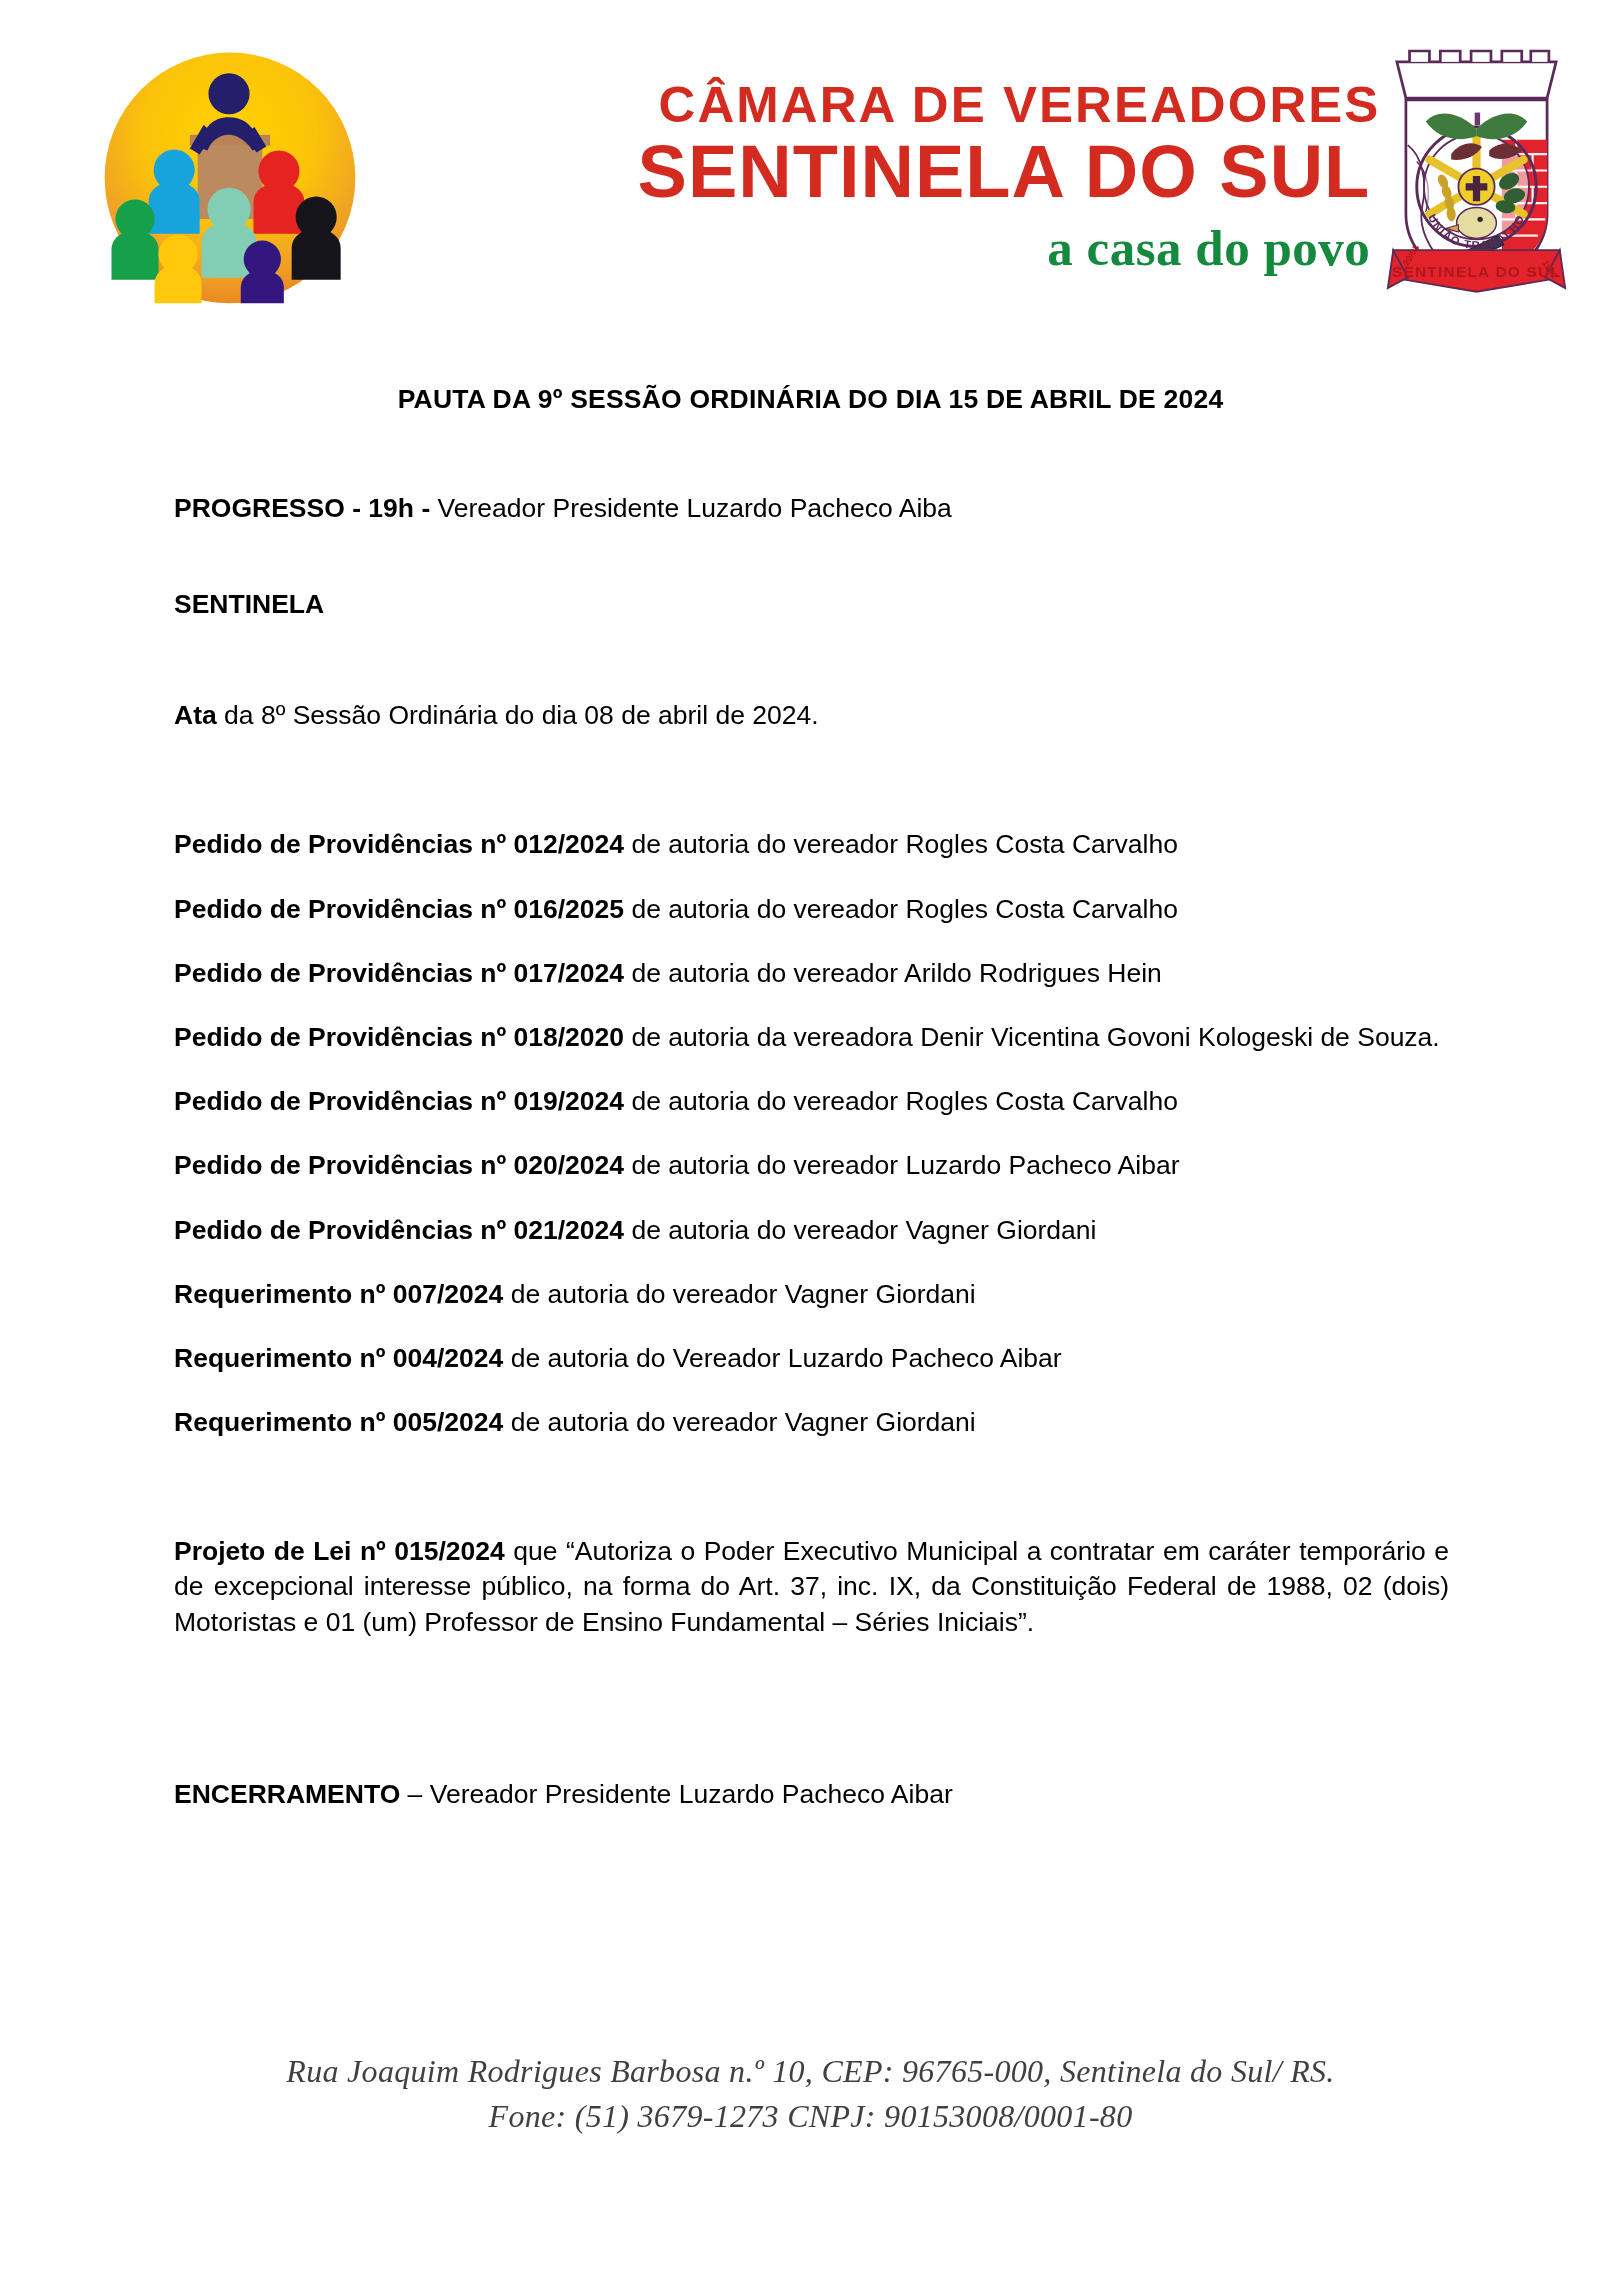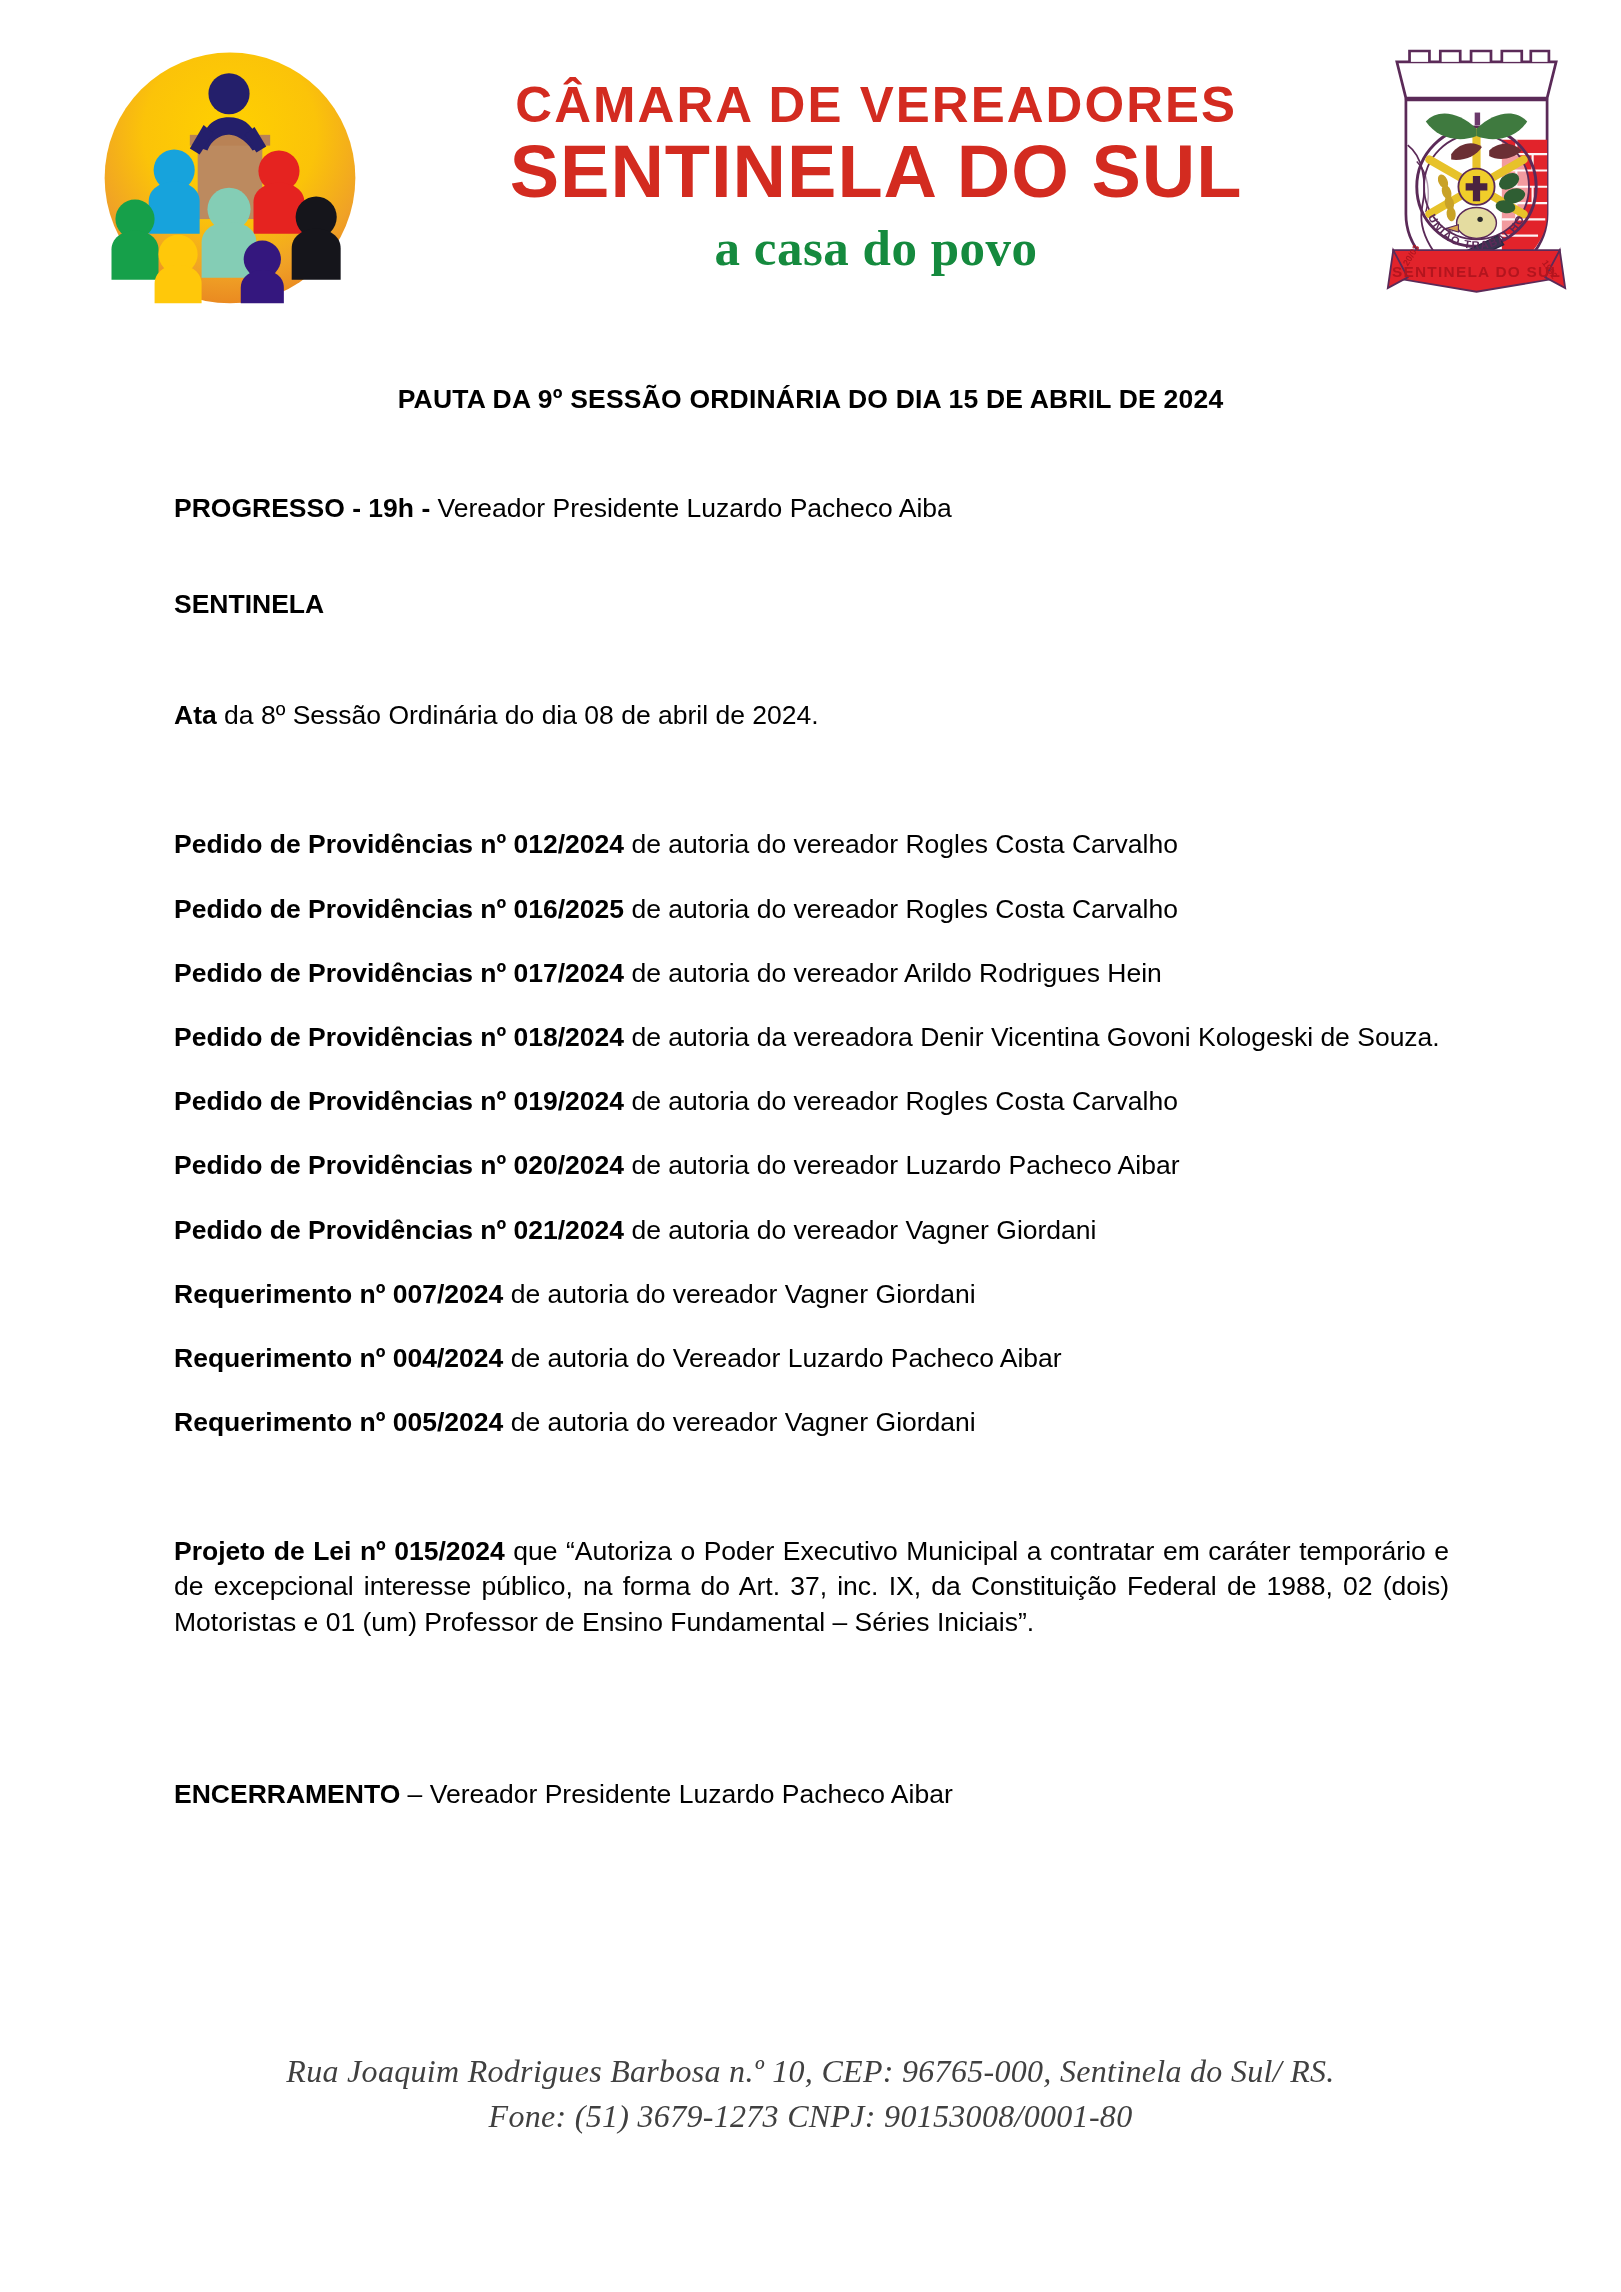--- a/index.html
+++ b/index.html
@@ -37,21 +37,21 @@
   .logo-mark {
     width: 284px;
     height: 284px;
     flex: 0 0 284px;
     position: relative;
   }
   .logo-mark svg { display:block; width:100%; height:100%; }
 
   .wordmark {
     flex: 1 1 auto;
-    text-align: center;
+    text-align: right;
     padding-left: 9.8px;
     padding-right: 9.8px;
     margin-top: 7.8px;
   }
   .wm-line1 {
     font-family: "Liberation Sans", sans-serif;
     font-weight: bold;
     font-size: 50px;
     letter-spacing: 2px;
     color: #D32B20;
@@ -295,21 +295,21 @@
 
     <p class="para nojust"><span class="b">Pedido de Providências nº 012/2024</span><span> de autoria do vereador Rogles Costa Carvalho</span></p>
     <div class="sp-item"></div>
 
     <p class="para nojust"><span class="b">Pedido de Providências nº 016/2025</span><span> de autoria do vereador Rogles Costa Carvalho</span></p>
     <div class="sp-item"></div>
 
     <p class="para nojust"><span class="b">Pedido de Providências nº 017/2024</span><span> de autoria do vereador Arildo Rodrigues Hein</span></p>
     <div class="sp-item"></div>
 
-    <p class="para"><span class="b">Pedido de Providências nº 018/2024</span><span> de autoria da vereadora Denir Vicentina Govoni Kologeski de Souza.</span></p>
+    <p class="para"><span class="b">Pedido de Providências nº 018/2020</span><span> de autoria da vereadora Denir Vicentina Govoni Kologeski de Souza.</span></p>
     <div class="sp-item"></div>
 
     <p class="para nojust"><span class="b">Pedido de Providências nº 019/2024</span><span> de autoria do vereador Rogles Costa Carvalho</span></p>
     <div class="sp-item"></div>
 
     <p class="para nojust"><span class="b">Pedido de Providências nº 020/2024</span><span> de autoria do vereador Luzardo Pacheco Aibar</span></p>
     <div class="sp-item"></div>
 
     <p class="para nojust"><span class="b">Pedido de Providências nº 021/2024</span><span> de autoria do vereador Vagner Giordani</span></p>
     <div class="sp-item"></div>

